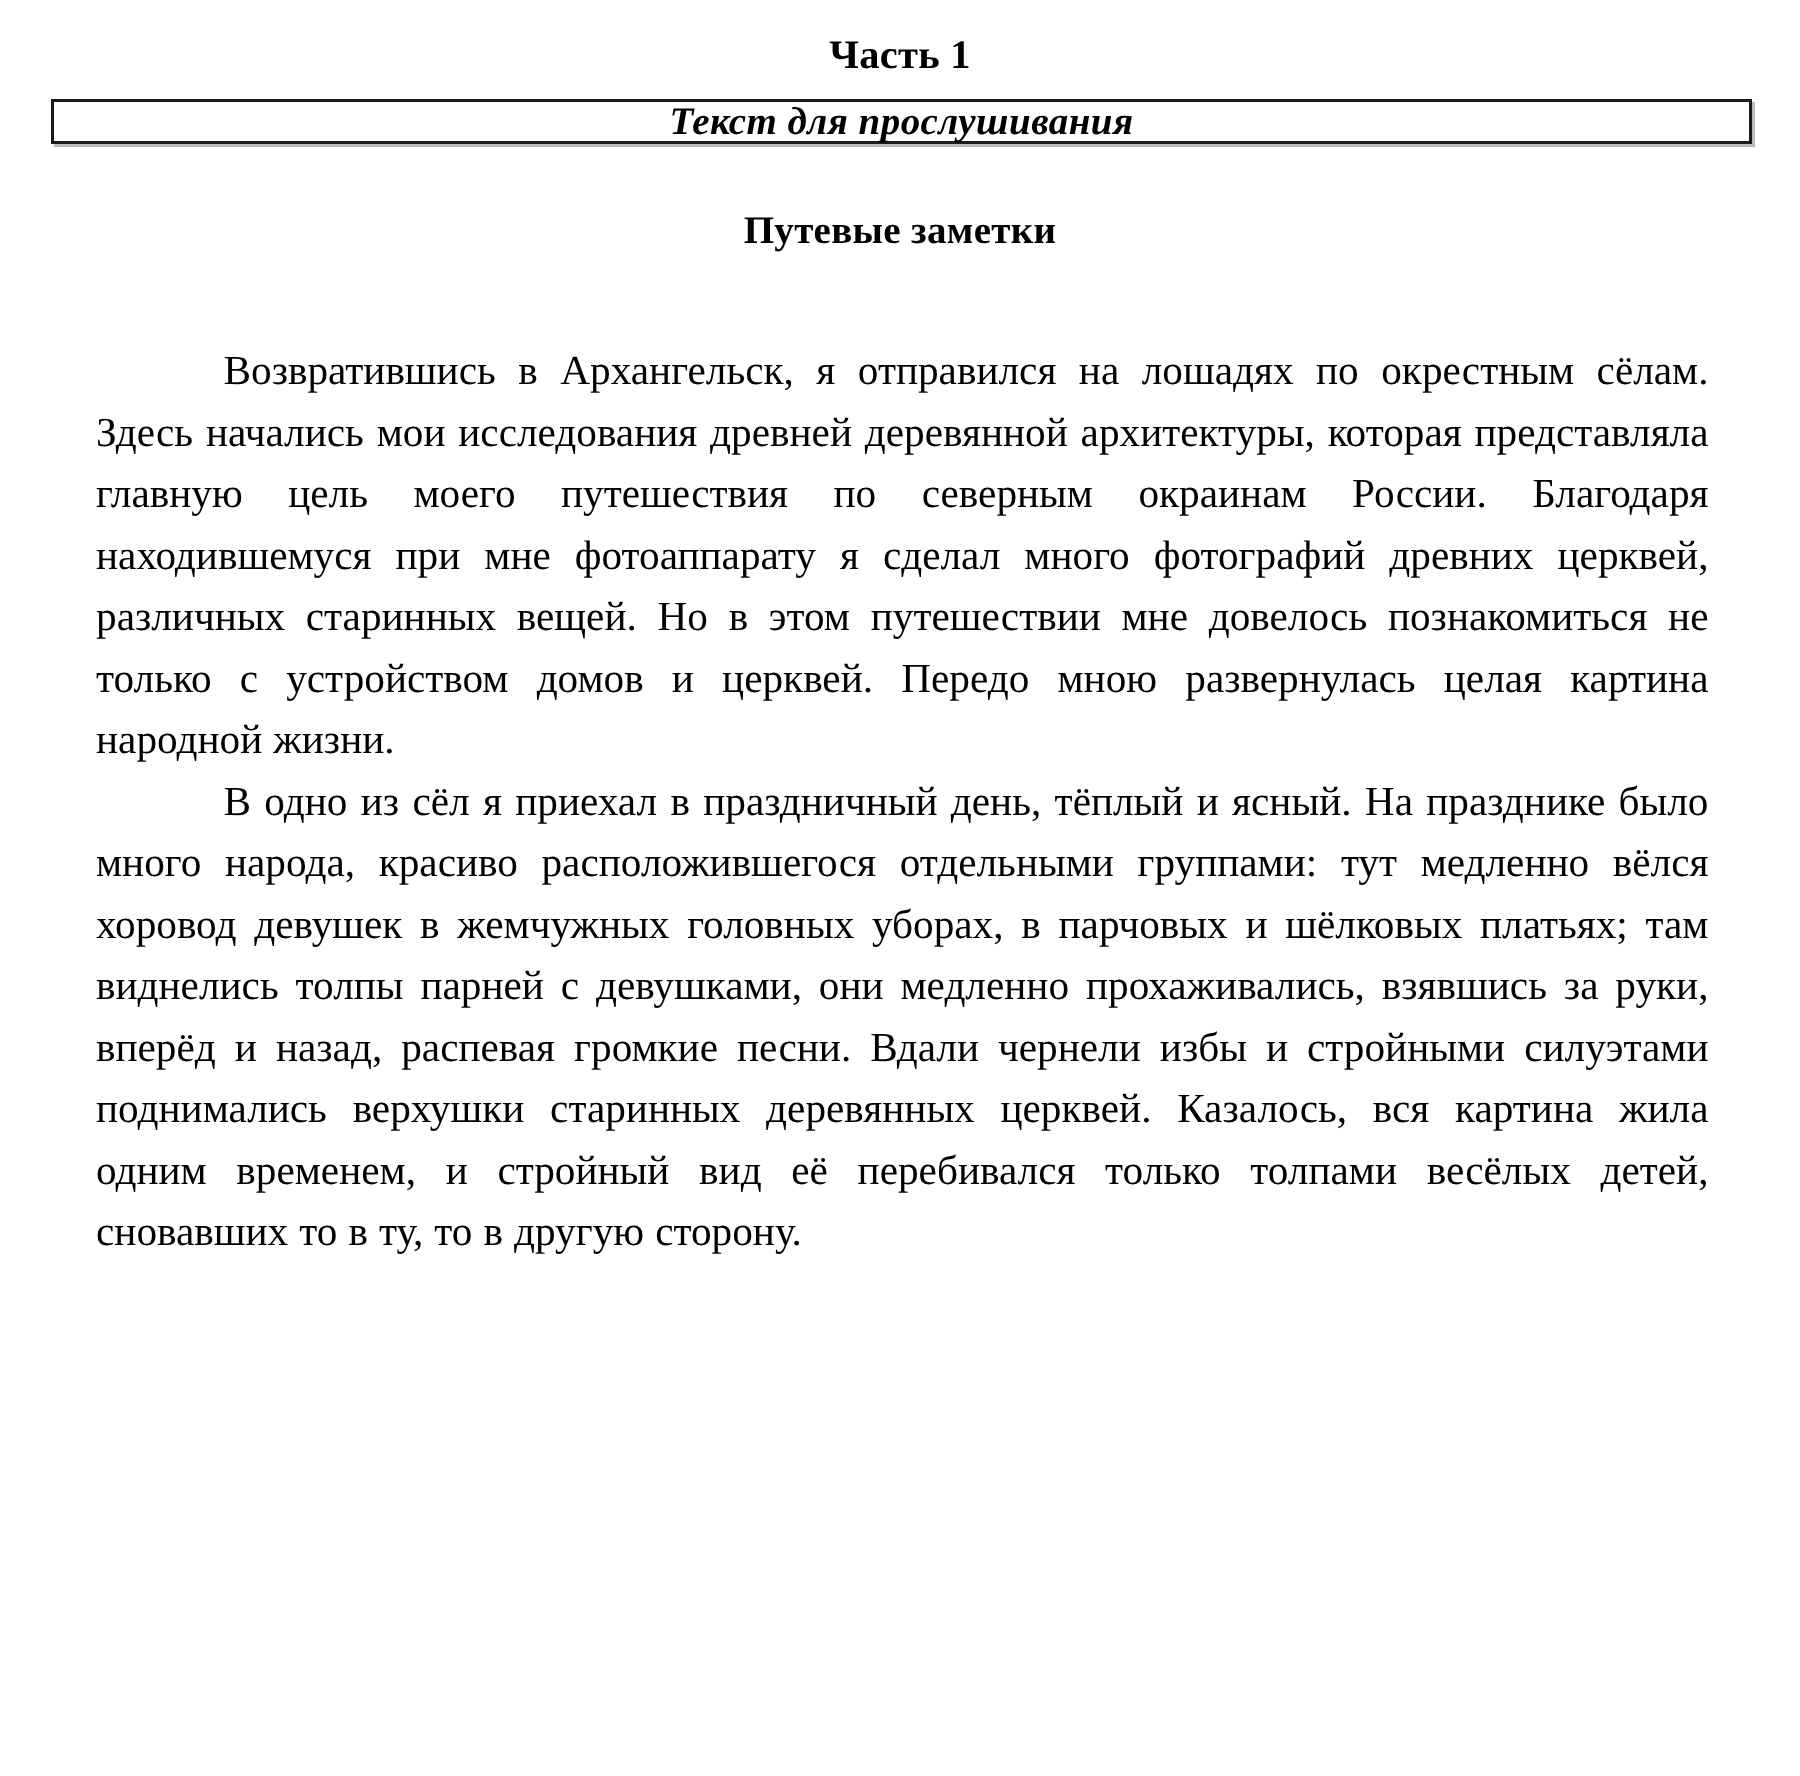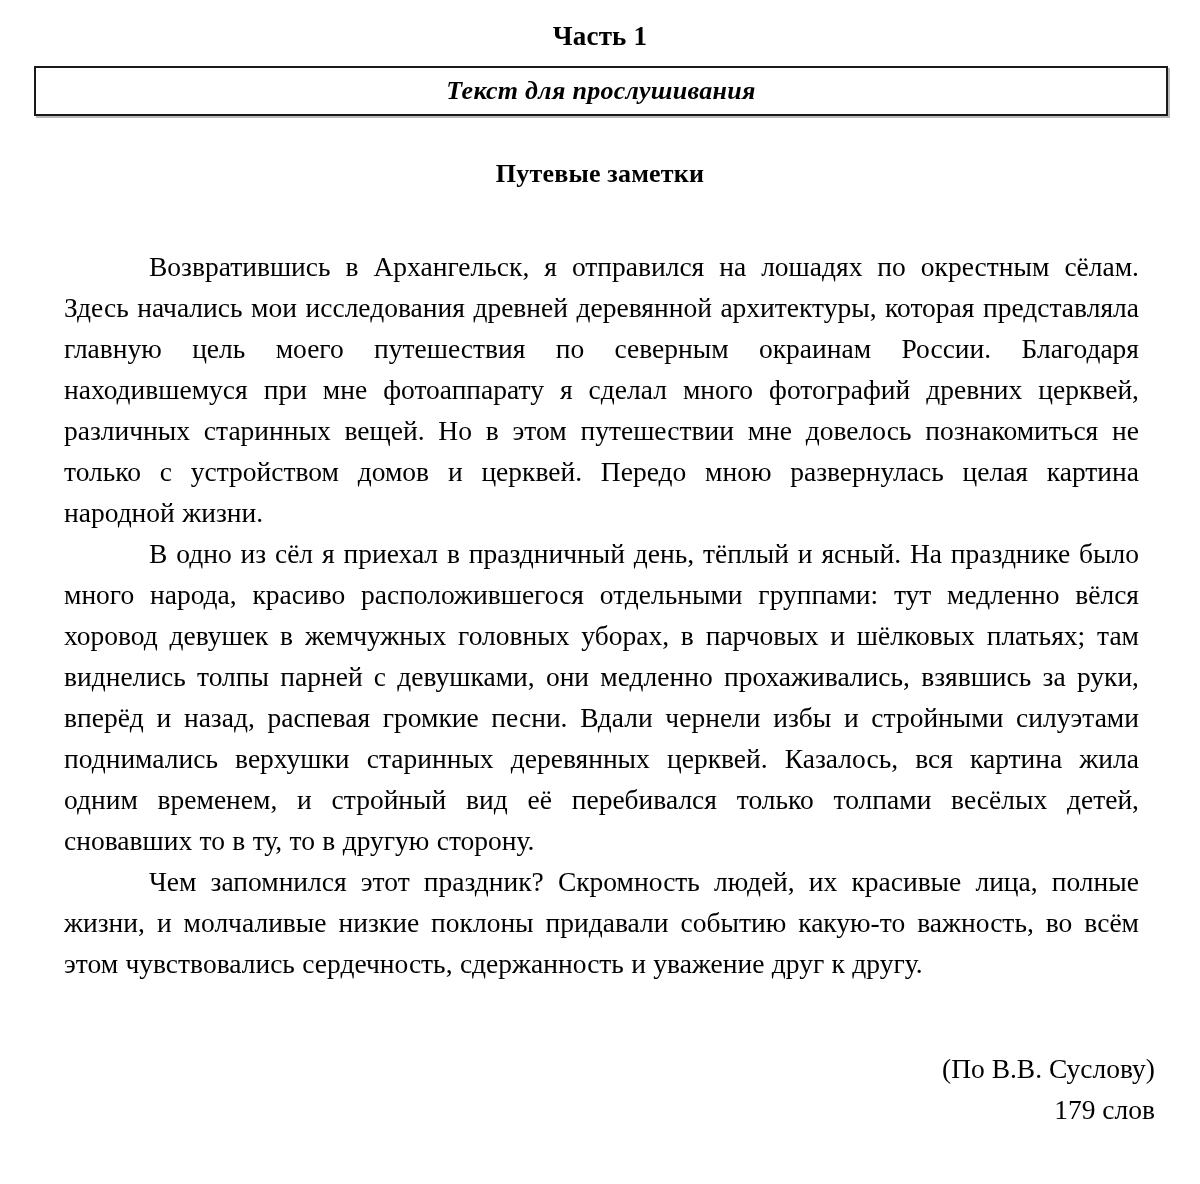--- a/index.html
+++ b/index.html
@@ -35,21 +35,21 @@
     line-height: 1.1;
     letter-spacing: 0.2px;
   }
 
   
   .banner {
     margin: 14px 32px 0 34px;
     border: 2px solid #1a1a1a;
     box-shadow: 2px 2px 0 0 #b9b9b9;
     background: #ffffff;
-    height: 50px;
+    height: 30px;
     display: flex;
     align-items: center;
     justify-content: center;
     box-sizing: border-box;
   }
   .banner-text {
     font-size: 26px;
     font-weight: bold;
     font-style: italic;
     line-height: 1;
@@ -103,21 +103,16 @@
 
   <div class="banner">
     <span class="banner-text">Текст для прослушивания</span>
   </div>
 
   <h2 class="text-title">Путевые заметки</h2>
 
   <div class="body-copy">
     <p>Возвратившись в Архангельск, я отправился на лошадях по окрестным сёлам. Здесь начались мои исследования древней деревянной архитектуры, которая представляла главную цель моего путешествия по северным окраинам России. Благодаря находившемуся при мне фотоаппарату я сделал много фотографий древних церквей, различных старинных вещей. Но в этом путешествии мне довелось познакомиться не только с устройством домов и церквей. Передо мною развернулась целая картина народной жизни.</p>
     <p>В одно из сёл я приехал в праздничный день, тёплый и ясный. На празднике было много народа, красиво расположившегося отдельными группами: тут медленно вёлся хоровод девушек в жемчужных головных уборах, в парчовых и шёлковых платьях; там виднелись толпы парней с девушками, они медленно прохаживались, взявшись за руки, вперёд и назад, распевая громкие песни. Вдали чернели избы и стройными силуэтами поднимались верхушки старинных деревянных церквей. Казалось, вся картина жила одним временем, и стройный вид её перебивался только толпами весёлых детей, сновавших то в ту, то в другую сторону.</p>
-    <p>Чем запомнился этот праздник? Скромность людей, их красивые лица, полные жизни, и молчаливые низкие поклоны придавали событию какую-то важность, во всём этом чувствовались сердечность, сдержанность и уважение друг к другу.</p>
   </div>
 
-  <div class="attribution">
-    <div class="line">(По В.В. Суслову)</div>
-    <div class="line">179 слов</div>
-  </div>
 
 </div>
 
 </body></html>

